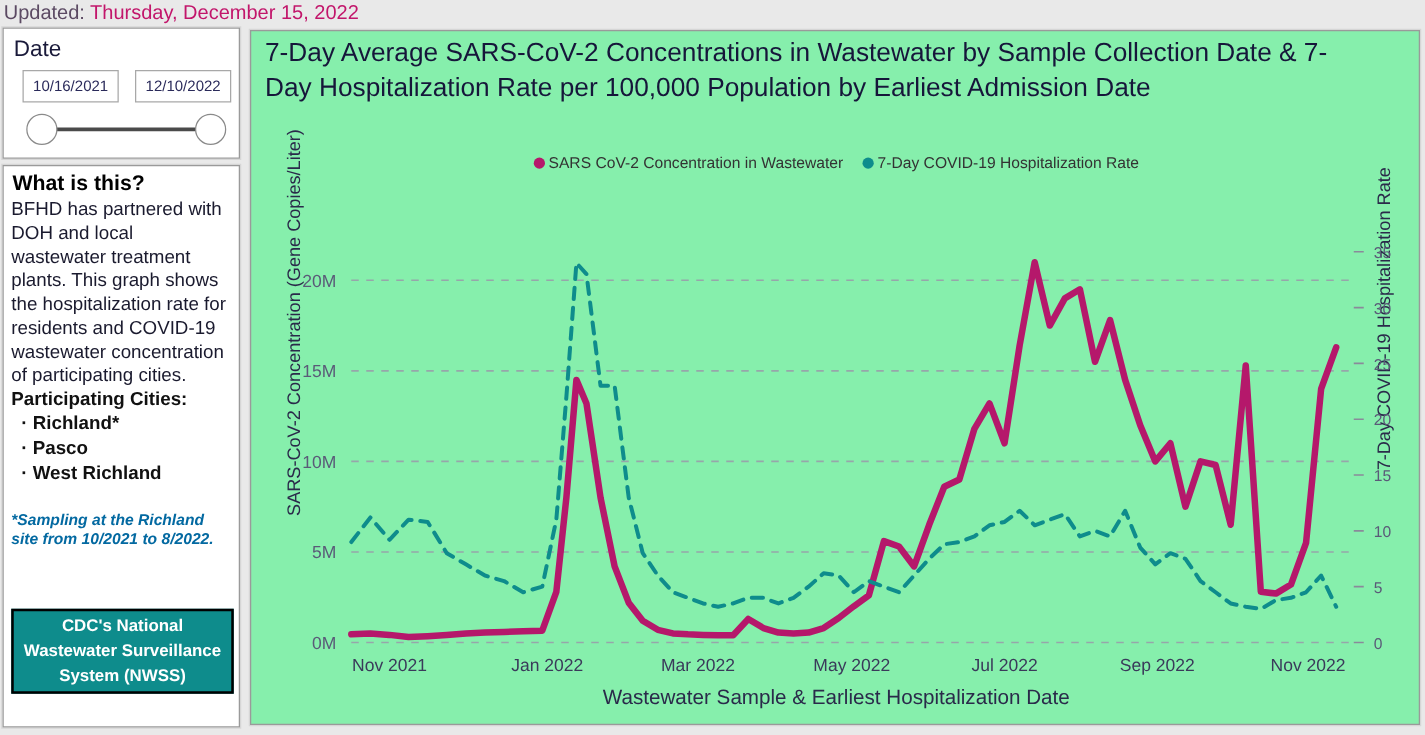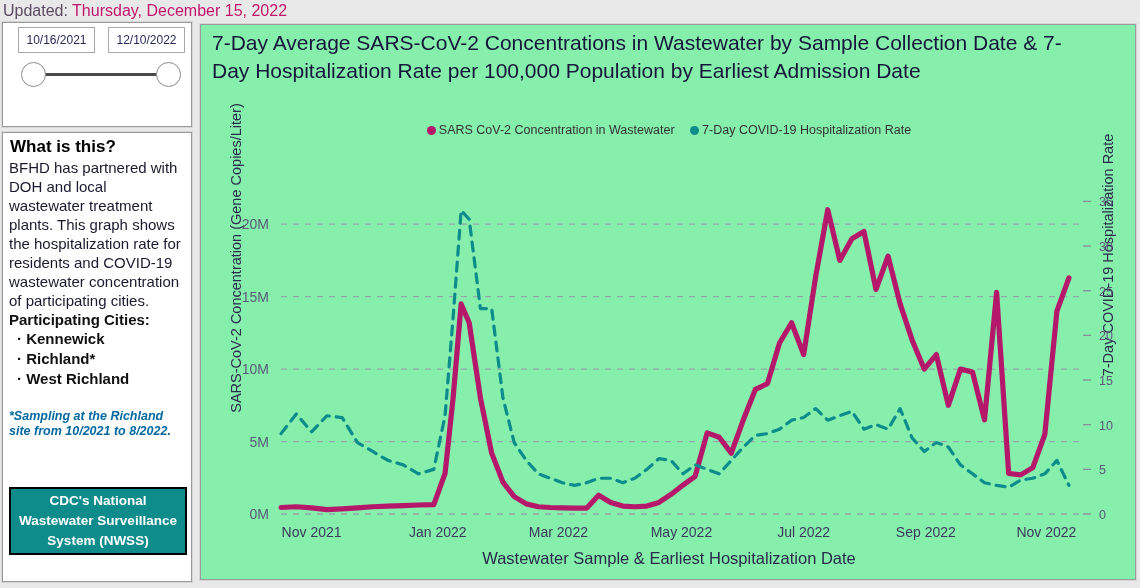--- a/index.html
+++ b/index.html
@@ -235,38 +235,39 @@
 <div id="app">
 
   <div class="updated-bar">
     <span>Updated:</span>
     <span class="updated-date">Thursday, December 15, 2022</span>
   </div>
 
   <div class="left-col">
 
     <div class="panel date-panel">
+      <div class="date-title">Date</div>
       <div class="date-inputs">
         <input class="date-input" type="text" readonly="" value="10/16/2021" style="">
         <input class="date-input" type="text" readonly="" value="12/10/2022" style="">
       </div>
       <div class="slider-wrap">
         <div class="slider-track"></div>
         <div class="slider-knob left"></div>
         <div class="slider-knob right"></div>
       </div>
     </div>
 
     <div class="panel info-panel">
       <div class="info-title">What is this?</div>
       <div class="info-body">BFHD has partnered with DOH and local wastewater treatment plants. This graph shows the hospitalization rate for residents and COVID-19 wastewater concentration of participating cities.</div>
       <div class="info-cities-label">Participating Cities:</div>
       <div>
-        <div class="city-item">Kennewick</div>
         <div class="city-item">Richland*</div>
+        <div class="city-item">Pasco</div>
         <div class="city-item">West Richland</div>
       </div>
       <div class="info-note">*Sampling at the Richland site from 10/2021 to 8/2022.</div>
       <div class="cdc-button">CDC's National Wastewater Surveillance System (NWSS)</div>
     </div>
 
   </div>
 
   <div class="chart-panel">
     <div class="chart-title">7-Day Average SARS-CoV-2 Concentrations in Wastewater by Sample Collection Date &amp; 7-Day Hospitalization Rate per 100,000 Population by Earliest Admission Date</div>

